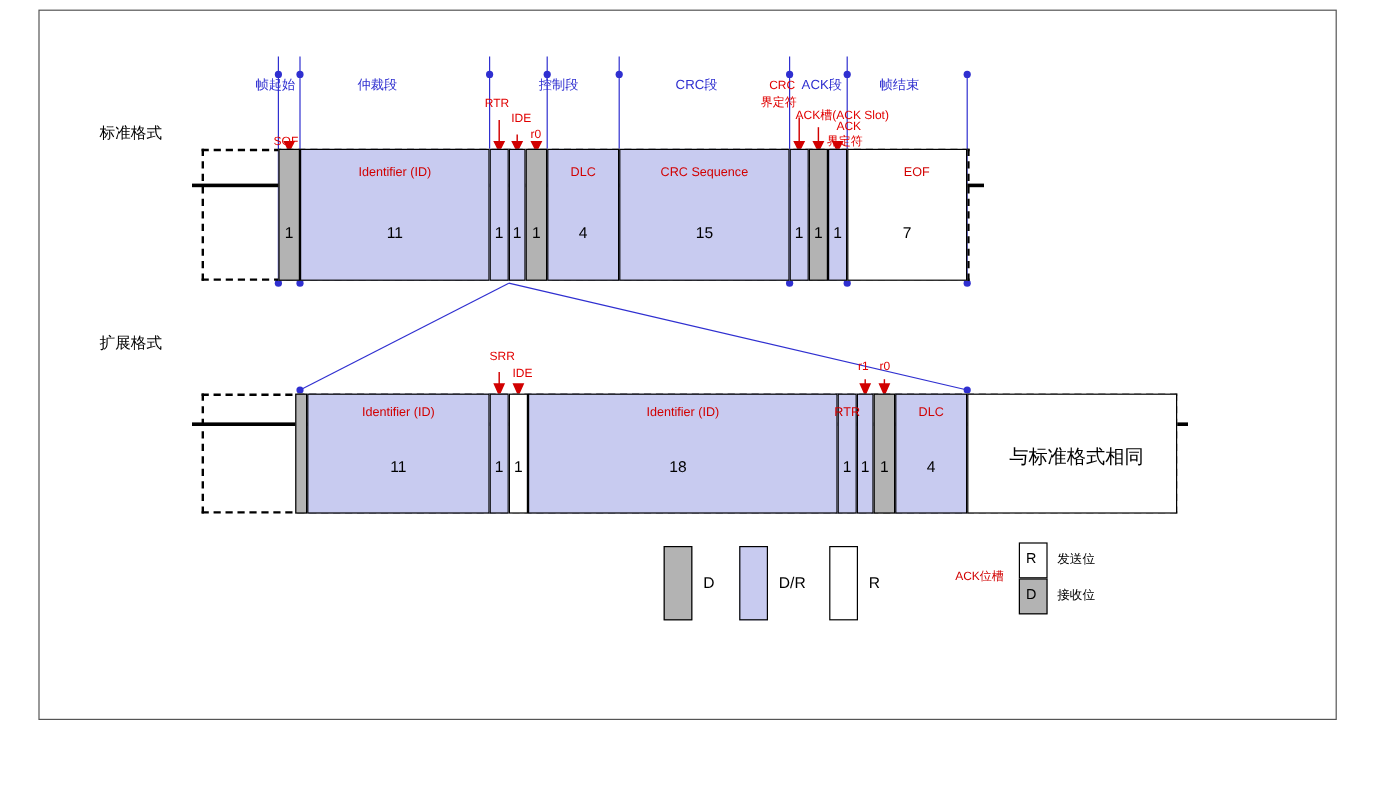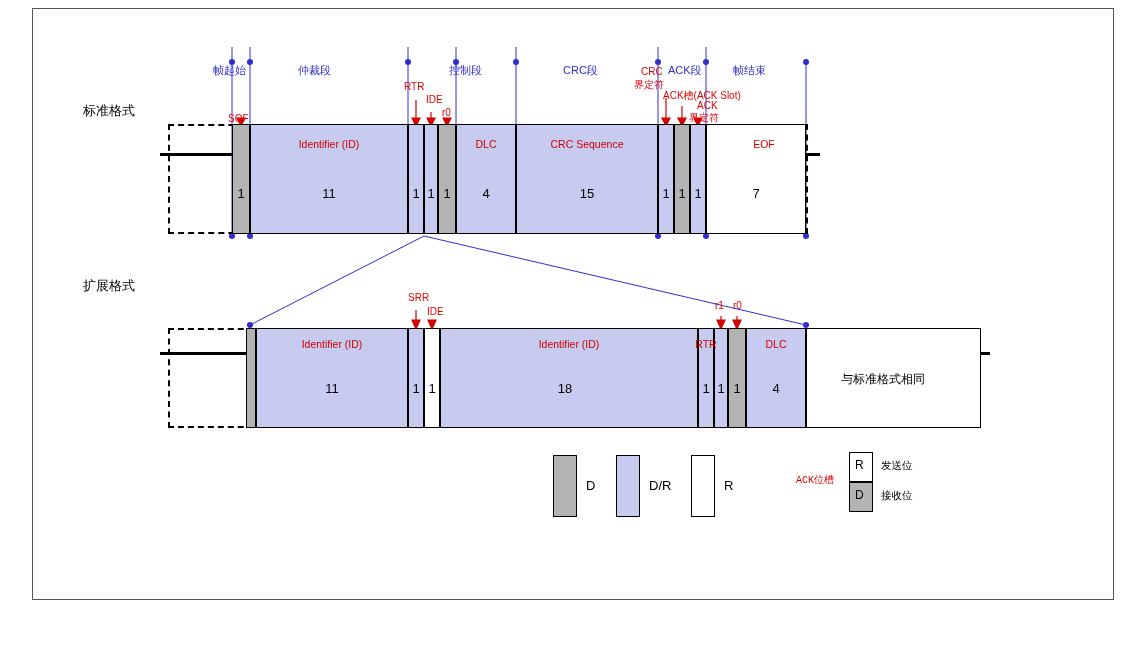--- a/index.html
+++ b/index.html
@@ -14,21 +14,21 @@
   .cell{position:absolute;box-sizing:border-box;border:1px solid #000;}
   .c-blue{background:#c8cbf0;}
   .c-gray{background:#b3b3b3;}
   .c-white{background:#ffffff;}
   .thickbar{position:absolute;background:#000;height:3px;}
   .dashbox{position:absolute;box-sizing:border-box;border:2px dashed #000;}
   .caption{position:absolute;left:0;top:622px;width:1144px;text-align:center;font-size:13px;color:#000;}
   .capnum{background:#cf0000;color:#fff;padding:1px 3px;font-weight:bold;}
   .legend-box{position:absolute;box-sizing:border-box;border:1px solid #000;}
   .legend-t{position:absolute;font-size:13px;color:#000;}
-  .small-red{position:absolute;font-size:10px;color:#d10000;white-space:nowrap;font-family:Liberation Mono, monospace;}
+  .small-red{position:absolute;font-size:10px;color:#d10000;white-space:nowrap;}
   .small-blk{position:absolute;font-size:10.5px;color:#000;white-space:nowrap;}
   svg.overlay{position:absolute;left:0;top:0;width:1144px;height:658px;pointer-events:none;}
 </style>
 </head>
 <body>
 
 <div id="root">
 
   <div class="frame"></div>
 
@@ -162,21 +162,21 @@
   <div class="cell c-blue" style="left:698px;top:328px;width:16px;height:100px;"></div>
   <div class="cell c-blue" style="left:714px;top:328px;width:14px;height:100px;"></div>
   <div class="cell c-gray" style="left:728px;top:328px;width:18px;height:100px;"></div>
   <div class="cell c-blue" style="left:746px;top:328px;width:60px;height:100px;"></div>
   <div class="cell c-white" style="left:806px;top:328px;width:175px;height:100px;"></div>
 
   <div class="fieldlabel" style="left:256px;top:338px;width:152px;">Identifier (ID)</div>
   <div class="fieldlabel" style="left:440px;top:338px;width:258px;">Identifier (ID)</div>
   <div class="fieldlabel" style="left:688px;top:338px;width:36px;">RTR</div>
   <div class="fieldlabel" style="left:746px;top:338px;width:60px;">DLC</div>
-  <div class="lbl-blk" style="left:841px;top:371px;font-size:12px;font-family:Liberation Serif, serif;">与标准格式相同</div>
+  <div class="lbl-blk" style="left:841px;top:371px;font-size:16px;font-family:Liberation Serif, serif;">与标准格式相同</div>
 
   <div class="num" style="left:256px;top:381px;width:152px;">11</div>
   <div class="num" style="left:406px;top:381px;width:20px;">1</div>
   <div class="num" style="left:424px;top:381px;width:16px;">1</div>
   <div class="num" style="left:420px;top:381px;width:290px;text-align:center;">18</div>
   <div class="num" style="left:696px;top:381px;width:20px;">1</div>
   <div class="num" style="left:712px;top:381px;width:18px;">1</div>
   <div class="num" style="left:728px;top:381px;width:18px;">1</div>
   <div class="num" style="left:746px;top:381px;width:60px;">4</div>
 

